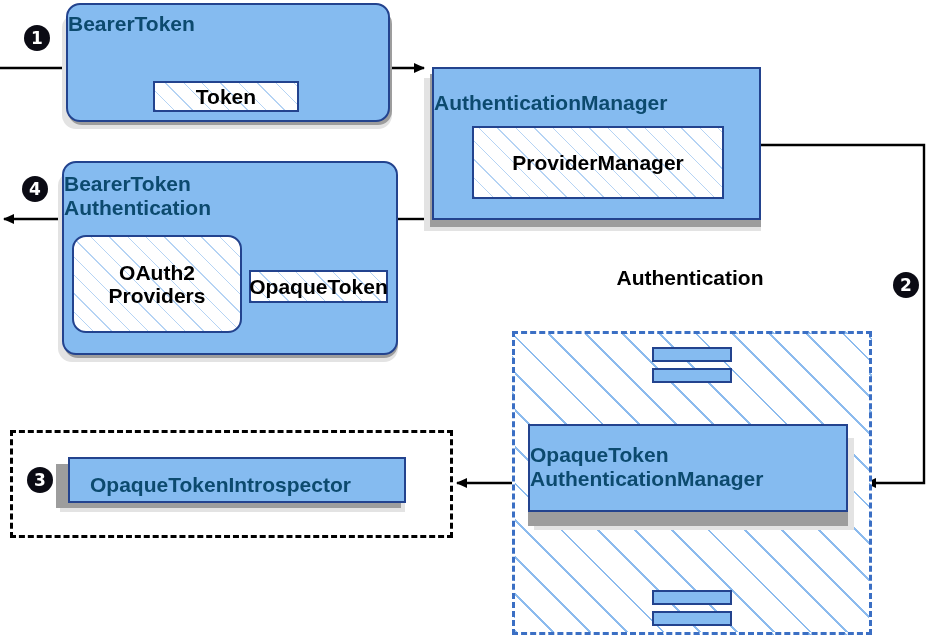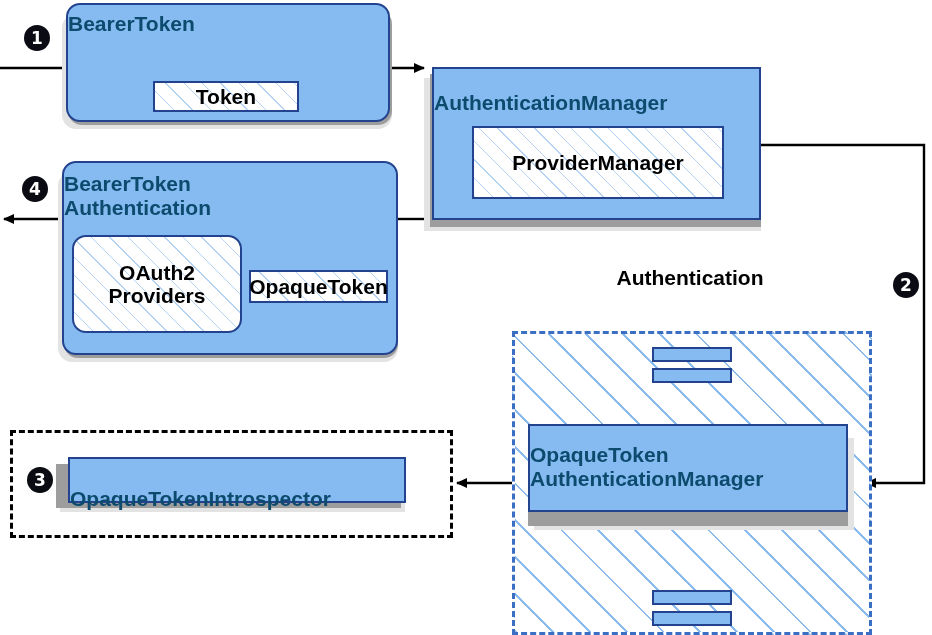--- a/index.html
+++ b/index.html
@@ -215,21 +215,21 @@
       <div>OpaqueToken</div>
       <div>AuthenticationManager</div>
     </div>
   </div>
 
   <div class="group-dashed-black" style="left:10px; top:430px; width:443px; height:108px;"></div>
 
   <div class="shadow light" style="left:60px; top:468px; width:345px; height:44px;"></div>
   <div class="shadow dark" style="left:56px; top:464px; width:345px; height:44px;"></div>
   <div class="node" style="left:68px; top:457px; width:338px; height:46px;">
-    <div class="node-title" style="top:28px; font-size:21px;">OpaqueTokenIntrospector</div>
+    <div class="node-title" style="top:14px; font-size:21px;padding-left:20px;">OpaqueTokenIntrospector</div>
   </div>
 
   <div class="shadow light" style="left:424px; top:78px; width:337px; height:153px;"></div>
   <div class="shadow dark" style="left:430px; top:74px; width:331px; height:153px;"></div>
   <div class="node" style="left:432px; top:67px; width:329px; height:153px;">
     <div class="node-title" style="top:22px; font-size:21px;">AuthenticationManager</div>
     <div class="subbox hatch-white" style="left:38px; top:57px; width:252px; height:73px; font-size:21px;">
       <span>ProviderManager</span>
     </div>
   </div>

